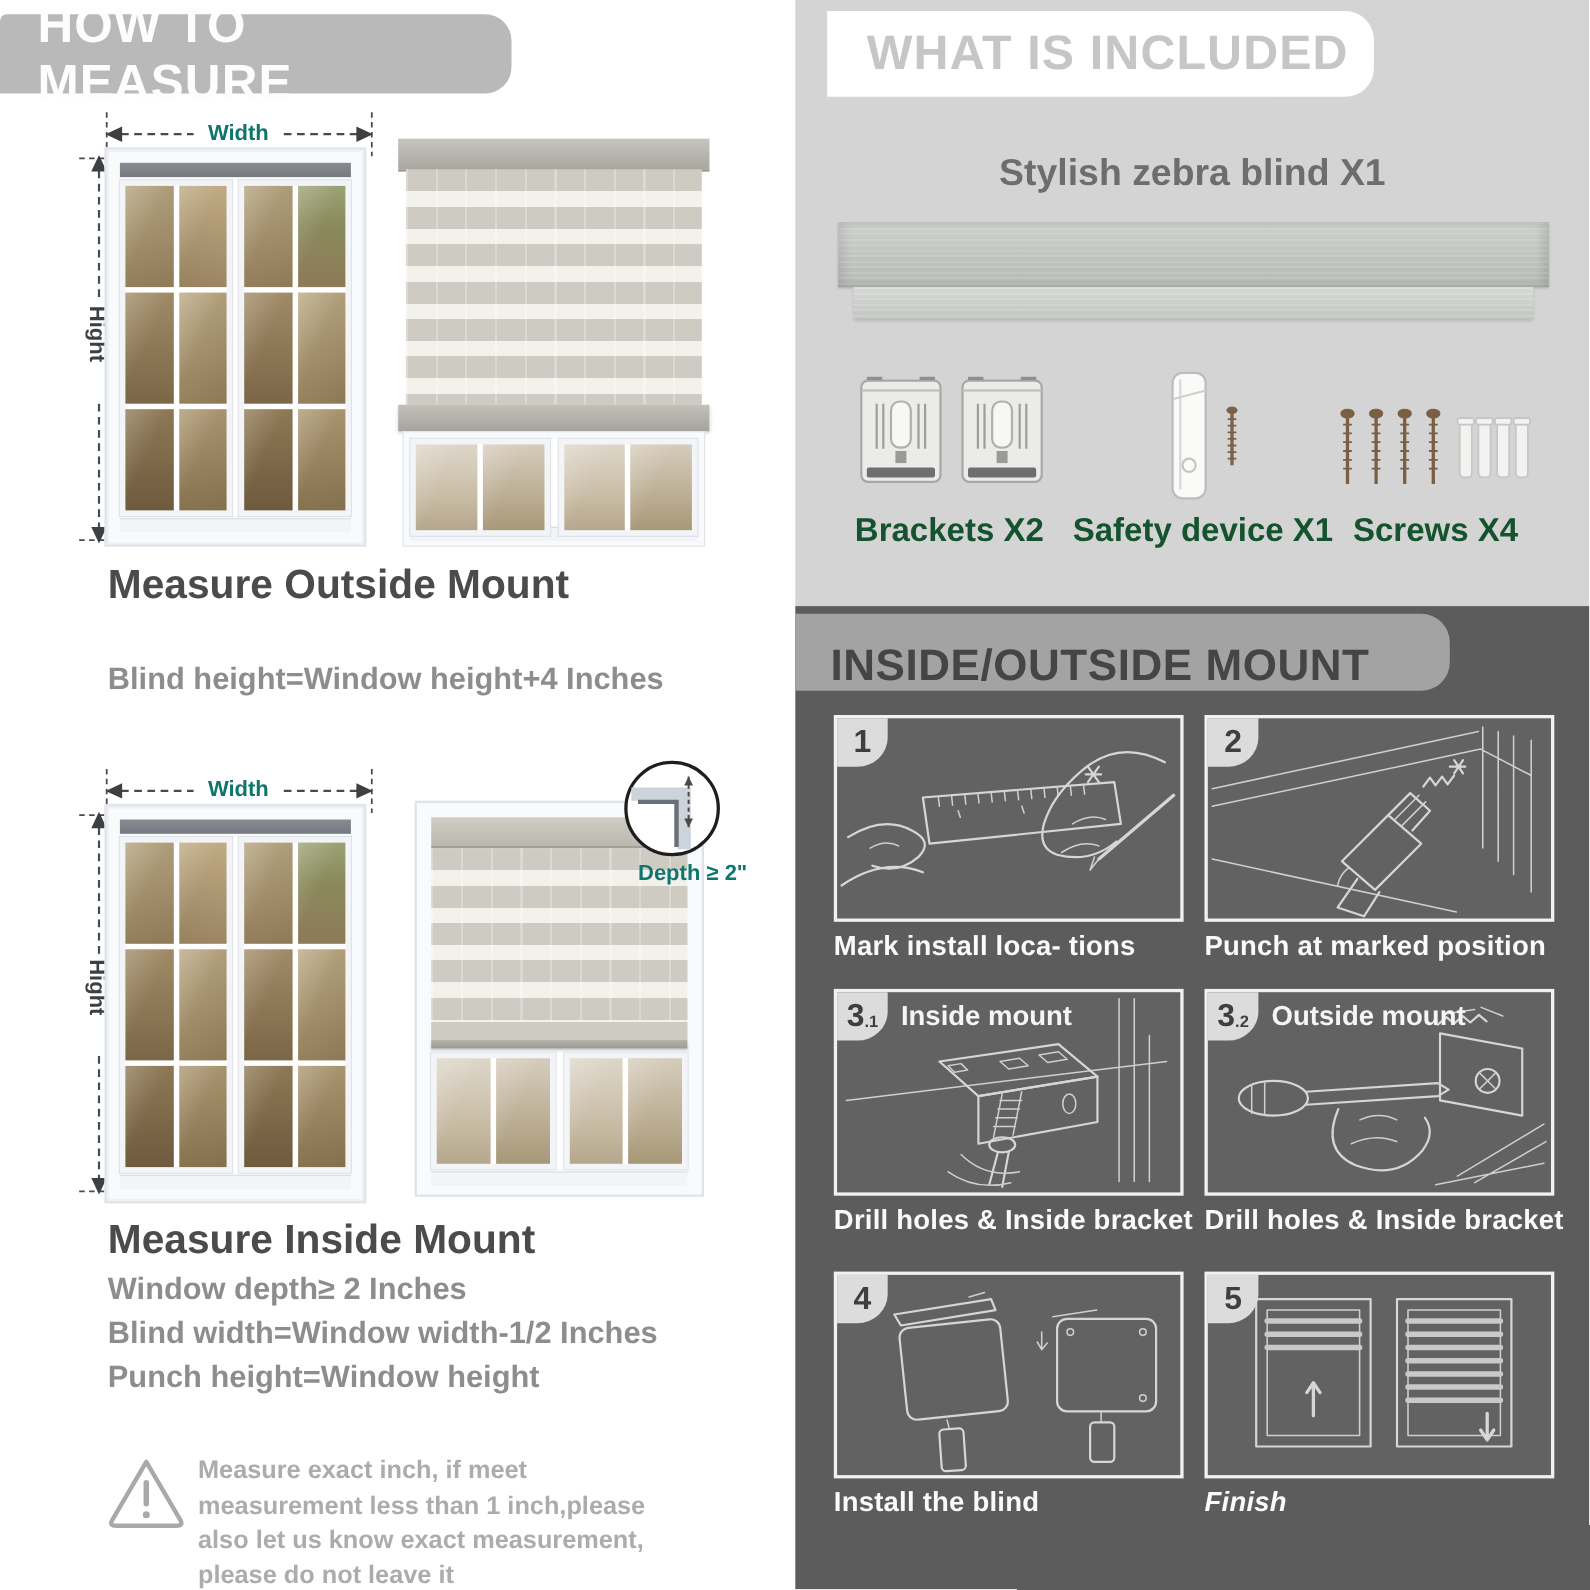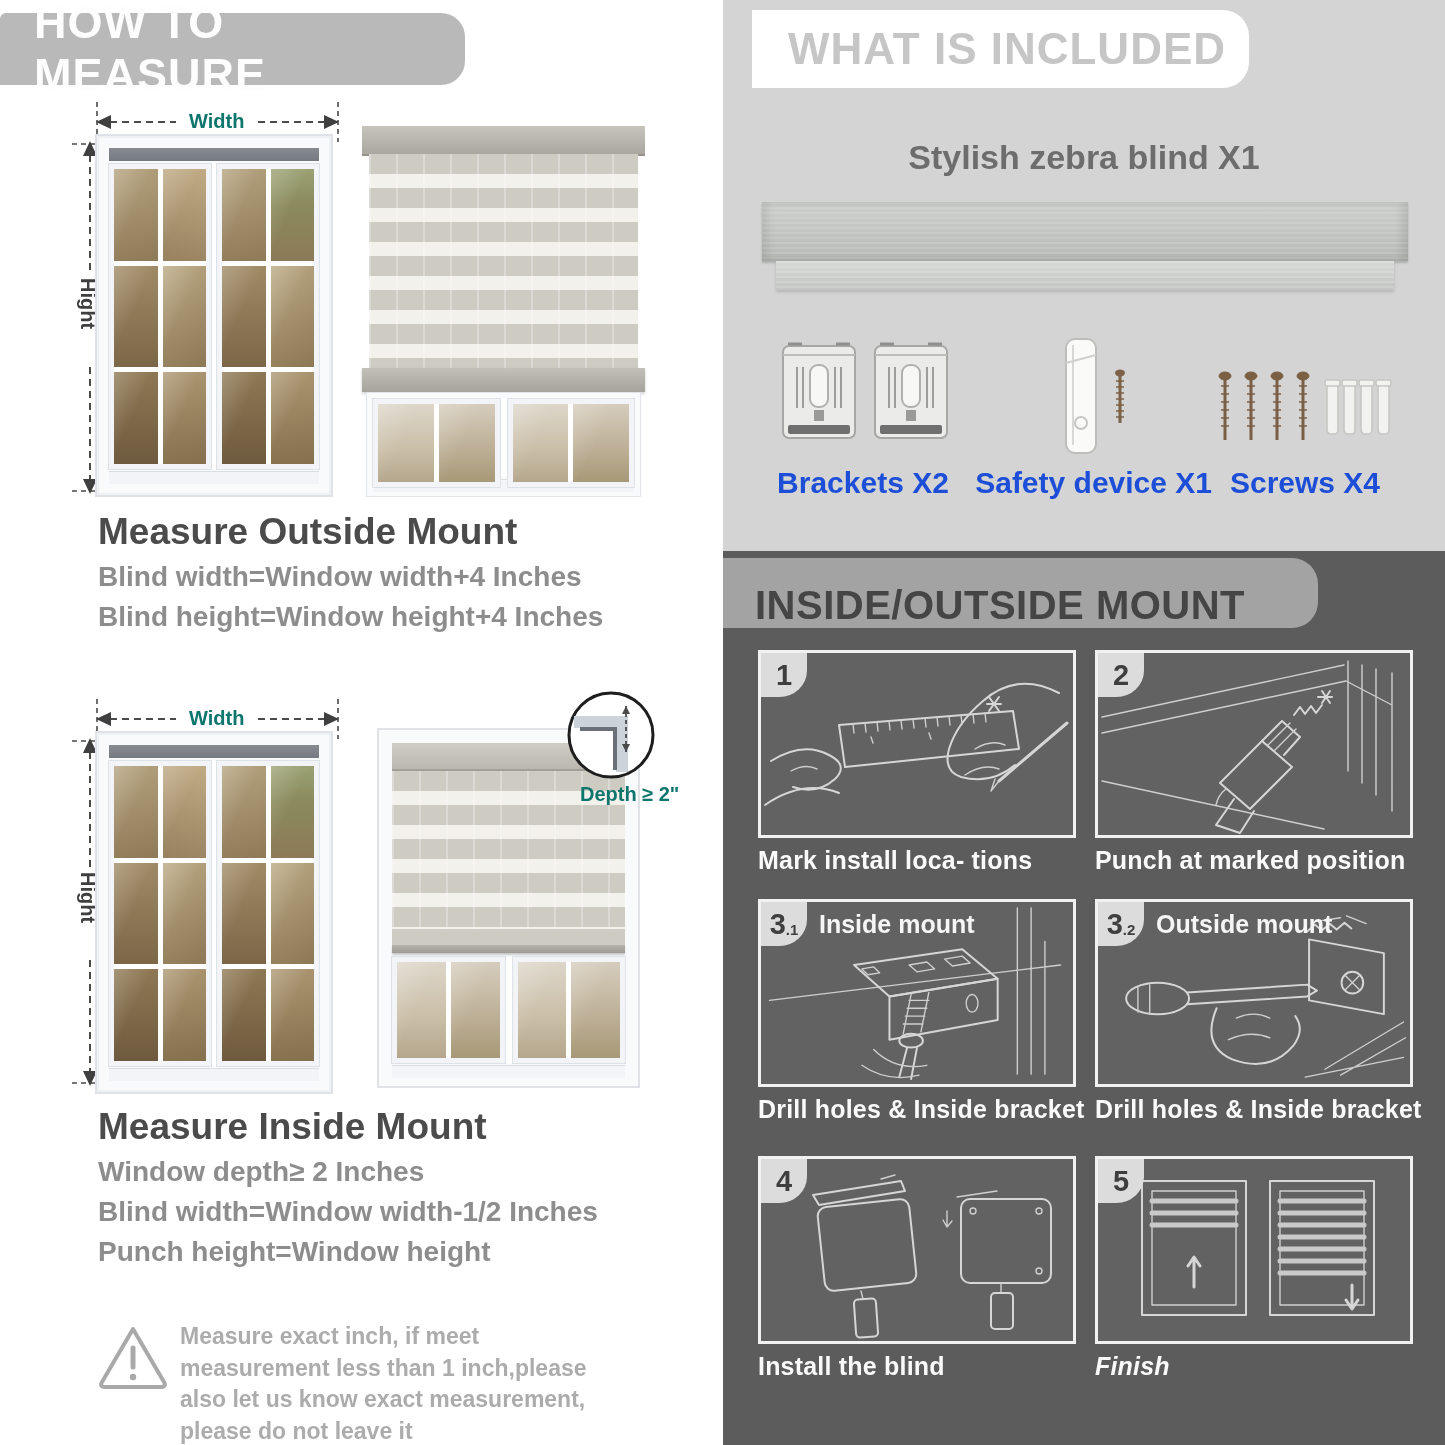--- a/index.html
+++ b/index.html
@@ -62,21 +62,21 @@
   .product-label{left:723px;top:138px;width:722px;text-align:center;
                  font-size:34px;font-weight:bold;color:#6d6d6d;}
   .rail-main{left:762px;top:202px;width:646px;height:59px;
      background:repeating-linear-gradient(180deg,rgba(255,255,255,.12) 0 2px,rgba(0,0,0,0) 2px 5px),
                 linear-gradient(180deg,#cdd0cc,#b6b9b5);
      box-shadow:inset -6px 0 8px rgba(0,0,0,.10),inset 6px 0 8px rgba(0,0,0,.08),0 2px 2px rgba(0,0,0,.18);}
   .rail-lower{left:776px;top:261px;width:618px;height:29px;
      background:repeating-linear-gradient(180deg,rgba(255,255,255,.15) 0 2px,rgba(0,0,0,0) 2px 5px),
                 linear-gradient(180deg,#d6d9d5,#c2c5c1);
      box-shadow:0 2px 3px rgba(0,0,0,.15);}
-  .item-label{font-size:30px;font-weight:bold;color:#1d4ed8;text-align:center;}
+  .item-label{font-size:30px;font-weight:bold;color:#14532d;text-align:center;}
 
   .mount-header{left:723px;top:558px;width:595px;height:70px;background:#a3a3a3;
                 border-radius:0 26px 26px 0;display:flex;align-items:flex-end;}
   .mount-header span{color:#454545;font-size:40px;font-weight:bold;letter-spacing:.5px;padding-left:32px;}
 
   .sbox{position:absolute;width:318px;height:188px;border:3px solid #f1f1f1;background:#626262;box-sizing:border-box;}
   .badge{position:absolute;left:0;top:0;width:46px;height:44px;background:#dcdcdc;
          border-radius:0 0 60% 0;display:flex;align-items:center;justify-content:center;
          color:#3f3f3f;font-weight:bold;}
   .badge .n{font-size:29px;}
@@ -149,21 +149,20 @@
         <div class="casement street" style="height:78px;">
             <div class="pane"></div>
             <div class="pane"></div>
           </div>
       </div>
       <div class="sill"></div>
     </div>
   </div>
 
   <div class="abs h2" style="left:98px;top:511px;">Measure Outside Mount</div>
-  <div class="abs pline" style="left:98px;top:561px;">Blind width=Window width+4 Inches</div>
   <div class="abs pline" style="left:98px;top:601px;">Blind height=Window height+4 Inches</div>
 
   <svg class="abs" style="left:90px;top:697px;" width="255" height="44" viewBox="0 0 255 44">
     <path d="M7,2 V42 M248,2 V42" stroke="#4a4a4a" stroke-width="1.6" stroke-dasharray="5 4" fill="none"></path>
     <path d="M20,22 H86" stroke="#4a4a4a" stroke-width="2" stroke-dasharray="7 5" fill="none"></path>
     <path d="M168,22 H236" stroke="#4a4a4a" stroke-width="2" stroke-dasharray="7 5" fill="none"></path>
     <path d="M6,22 l15,-7 v14 Z" fill="#3f3f3f"></path>
     <path d="M249,22 l-15,-7 v14 Z" fill="#3f3f3f"></path>
   </svg>
   <span class="abs dim-label" style="left:185px;top:707px;">Width</span>

